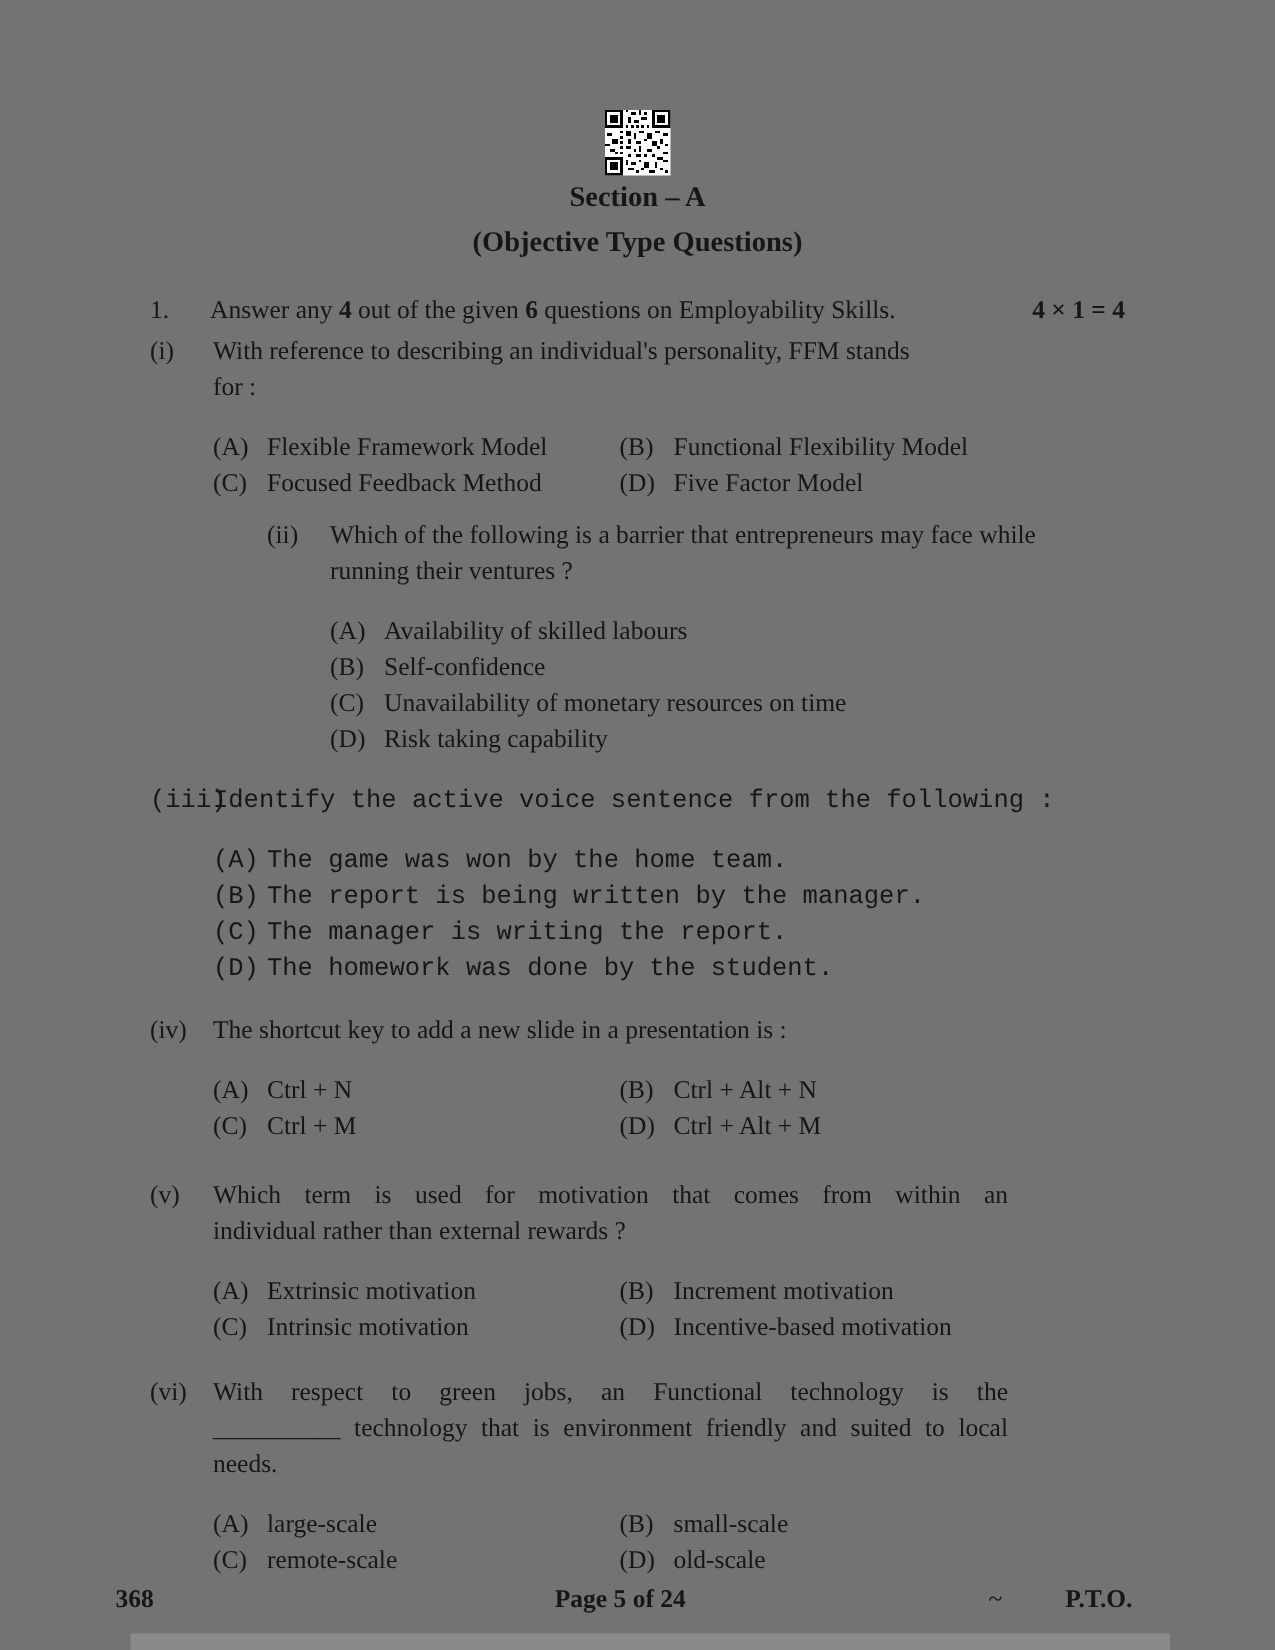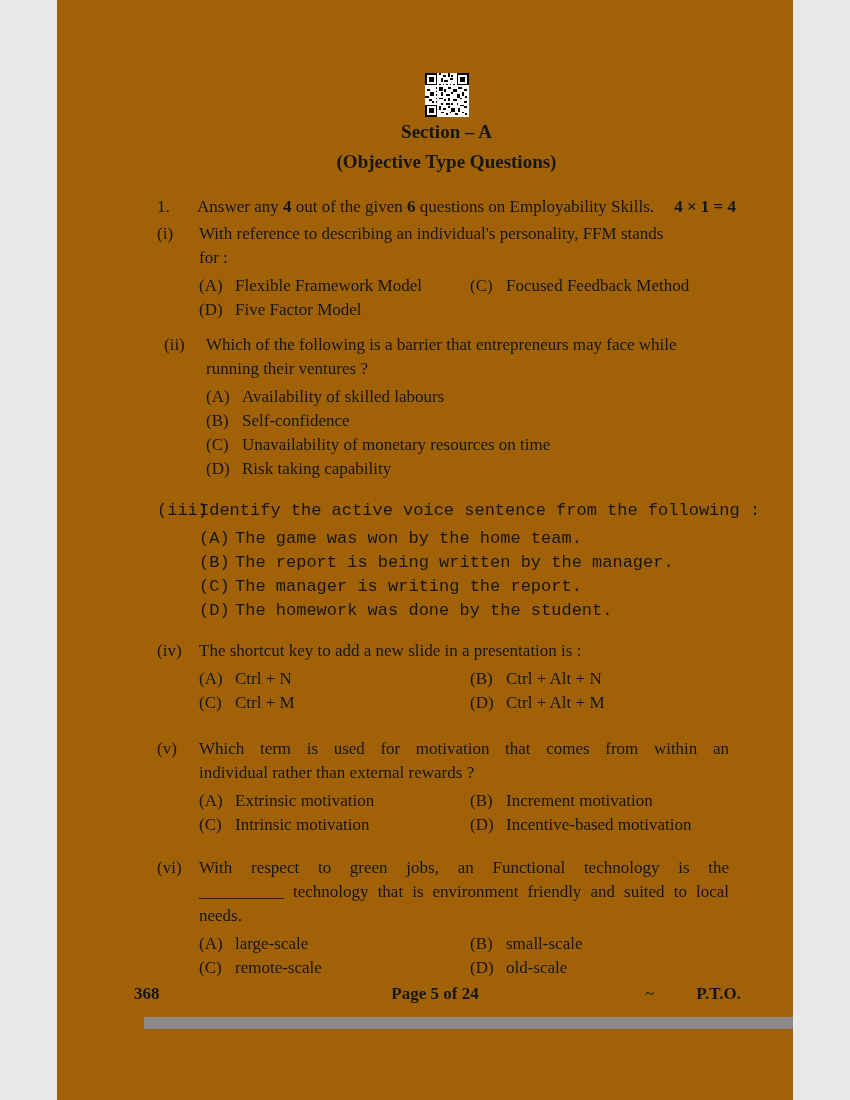--- a/index.html
+++ b/index.html
@@ -1,22 +1,22 @@
 <!DOCTYPE html>
 <html><head>
 <meta charset="utf-8">
 <style>
   html,body { margin:0; padding:0; background:#e8e8e8; }
   .page {
     position:relative;
-    width:736px; height:1100px;
+    width:850px; height:1100px;
     margin:0 auto;
-    background:#a16207;
+    background:#737373;
     box-sizing:border-box;
-    padding:73px 57px 0 100px;
+    padding:73px 100px 0 100px;
     font-family:"Liberation Serif","DejaVu Serif",serif;
     font-size:17px;
     color:#161616;
     overflow:hidden;
   }
   .qr-wrap { text-align:center; height:44px; }
   .qr-wrap svg { width:44px; height:44px; }
   .h1 { margin-top:2px; text-align:center; font-weight:bold; font-size:19px; line-height:26px; }
   .h2 { margin-top:4px; text-align:center; font-weight:bold; font-size:19px; line-height:26px; }
   .b { font-weight:bold; }
@@ -28,21 +28,21 @@
   .mt-i  { margin-top:3px; }
   .mt-ii { margin-top:11px;justify-content:flex-end; }
   .mt-iii{ margin-top:18px;font-family:Liberation Mono, monospace; }
   .mt-iv { margin-top:16px; }
   .mt-v  { margin-top:22px; }
   .mt-vi { margin-top:19px; }
   .sq-label { width:42px; flex-shrink:0; line-height:24px; }
   .sq-body { width:530px; }
   .line { line-height:24px; white-space:nowrap; }
   .line.jl { white-space:normal; text-align:justify; text-align-last:justify; }
-  .opts { margin-top:4px; }
+  .opts { margin-top:16px; }
   .opts.twocol { display:grid; grid-template-columns:271px auto; }
   .opt { line-height:24px; white-space:nowrap; }
   .opt .ol { display:inline-block; width:36px; }
   .footer { position:relative; display:flex; align-items:flex-start; margin-top:2px; line-height:24px; margin-left:-23px; margin-right:-5px; }
   .footer .code { font-weight:bold; }
   .footer .pagenum { position:absolute; left:0; right:5px; text-align:center; font-weight:bold; }
   .footer .rightgrp { margin-left:auto; display:flex; align-items:baseline; }
   .footer .tilde { margin-right:42px; }
   .footer .pto { font-weight:bold; }
   .bottom-bar { margin-top:11px; margin-left:-13px; width:693px; height:12px; background:#8a8a8a; }
@@ -135,20 +135,21 @@
     <span class="marks">4 × 1 = 4</span>
   </div>
 
   <div class="subq mt-i">
     <div class="sq-label">(i)</div>
     <div class="sq-body">
       <div class="line">With reference to describing an individual's personality, FFM stands</div>
       <div class="line">for :</div>
       <div class="opts twocol">
         <div class="opt"><span class="ol">(A)</span><span>Flexible Framework Model</span></div>
+        <div class="opt"><span class="ol">(B)</span><span>Functional Flexibility Model</span></div>
         <div class="opt"><span class="ol">(C)</span><span>Focused Feedback Method</span></div>
         <div class="opt"><span class="ol">(D)</span><span>Five Factor Model</span></div>
       </div>
     </div>
   </div>
 
   <div class="subq mt-ii">
     <div class="sq-label">(ii)</div>
     <div class="sq-body">
       <div class="line">Which of the following is a barrier that entrepreneurs may face while</div>

